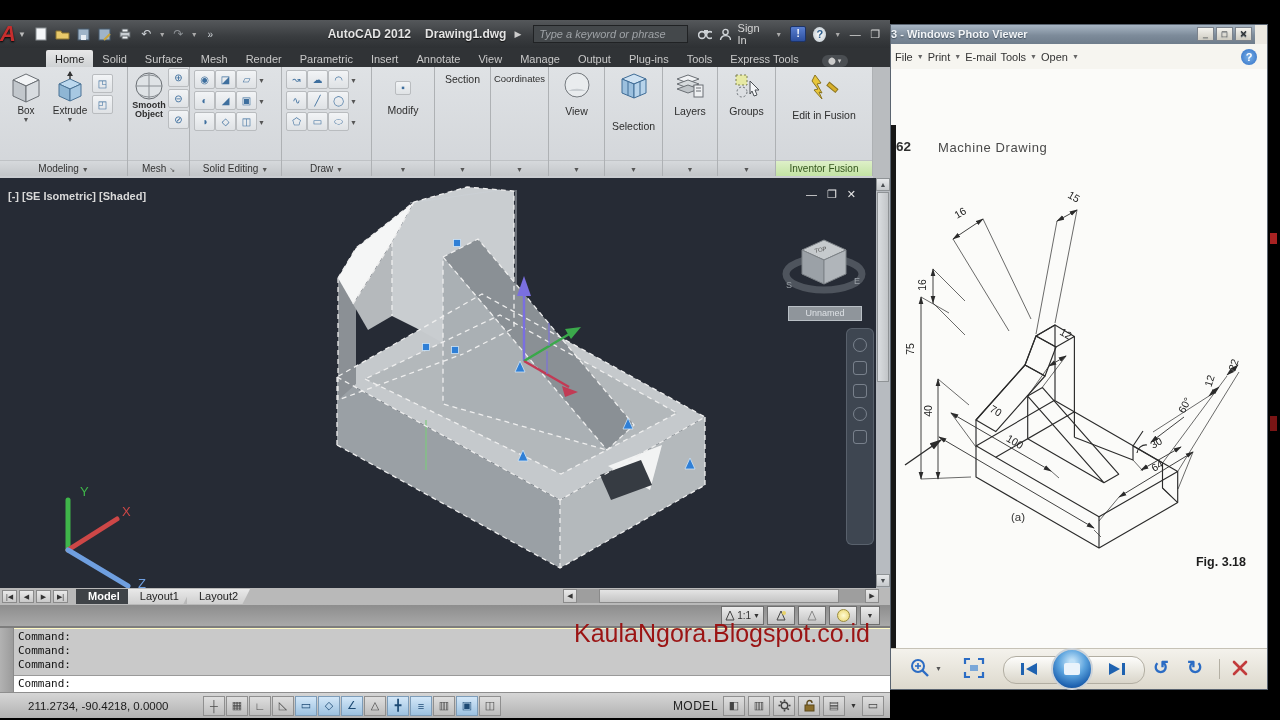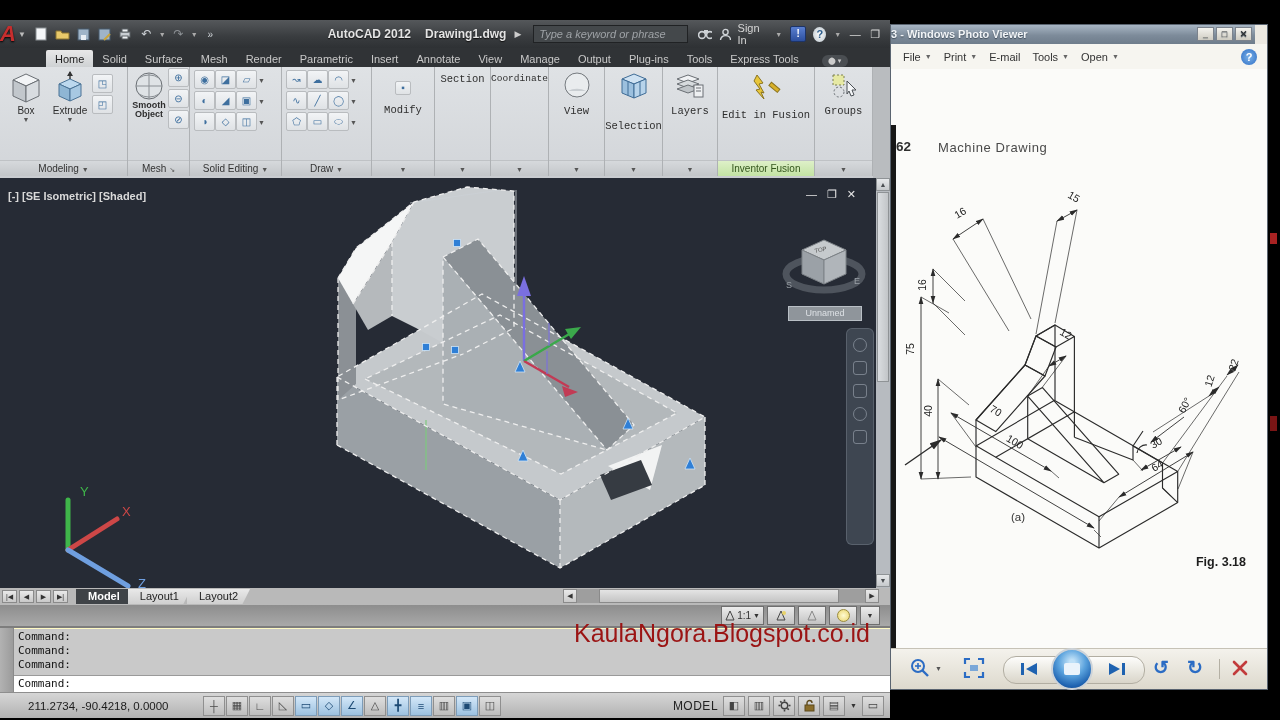--- a/index.html
+++ b/index.html
@@ -41,21 +41,21 @@
   .panel{position:relative;height:109px;border-right:1px solid #aeb1b4;background:linear-gradient(#dfe2e5,#d2d5d9);box-sizing:border-box;}
   .pftr{position:absolute;left:0;right:0;bottom:0;height:15px;background:linear-gradient(#d6d9dc,#c3c6c9);
         font-size:10px;color:#333;text-align:center;line-height:15px;border-top:1px solid #bfc2c5;}
   .pftr .car{font-size:7px;color:#555;}
   .pftr.green{background:linear-gradient(#def0c8,#c3e3a4);color:#33551c;}
   .bigbtn{display:inline-flex;flex-direction:column;align-items:center;font-size:10px;color:#2e2e2e;width:44px;padding-top:4px;}
   .bigbtn .car{font-size:7px;color:#555;}
   .mi{display:inline-flex;align-items:center;justify-content:center;width:19px;height:17px;margin:1px 0;
       background:linear-gradient(#f2f4f6,#dfe2e5);border:1px solid #b9bcbf;border-radius:2px;font-size:10px;color:#3e6f9e;}
   .mcar{font-size:7px;color:#555;margin-left:1px;}
-  .toplabel{font-size:10.5px;color:#2e2e2e;text-align:center;margin-top:8px;font-family:Liberation Mono, monospace;}
+  .toplabel{font-size:10.5px;color:#2e2e2e;text-align:center;margin-top:8px;}
 
   
   .ac-vp{left:0;top:158px;width:890px;height:410px;background:#262b35;overflow:hidden;}
   .vp-label{left:8px;top:12px;color:#d9d9d9;font-size:11px;font-weight:bold;}
   .vp-ctrl{right:34px;top:10px;color:#e6e6e6;font-size:11px;display:flex;gap:10px;}
   .unnamed{left:788px;top:128px;width:72px;height:13px;background:#8f959b;border:1px solid #b9bfc5;border-radius:0;
            color:#dde1e5;font-size:9px;text-align:center;line-height:13px;}
   .navbar{left:846px;top:150px;width:26px;height:215px;border-radius:6px;background:rgba(82,92,104,.55);border:1px solid rgba(140,150,160,.35);}
   .navbar i{display:block;margin:9px auto;width:12px;height:12px;border:1px solid rgba(190,200,210,.45);border-radius:3px;}
   .vscroll{left:876px;top:0;width:14px;height:410px;background:#b7bbc0;}
@@ -106,21 +106,21 @@
 
   
   #pv{left:890px;top:24px;width:378px;height:666px;background:#ece9e2;border:1px solid #5a6470;box-sizing:border-box;}
   .pv-title{position:absolute;left:0;top:0;right:12px;height:19px;background:linear-gradient(#a8b6c4,#7d8b9a 55%,#6e7c8b);
             color:#f2f5f8;font-size:11px;font-weight:bold;line-height:19px;text-shadow:0 1px 1px #44505c;}
   .pv-wb{position:absolute;top:2px;right:3px;display:flex;gap:2px;}
   .pv-wb span{width:17px;height:14px;background:linear-gradient(#f4f3ef,#cfccc2);border:1px solid #7b828c;
               font-size:9px;color:#2e3236;text-align:center;line-height:13px;box-sizing:border-box;}
   .pv-menu{position:absolute;left:0;top:19px;right:0;height:25px;background:#f6f5f0;border-bottom:1px solid #cfccc2;
            display:flex;align-items:center;font-size:11px;color:#333;}
-  .pv-menu .mi2{margin-left:12px;display:flex;align-items:center;gap:4px;}
+  .pv-menu .mi2{margin-left:4px;display:flex;align-items:center;gap:4px;}
   .pv-menu .car{font-size:7px;color:#666;}
   .pv-help{margin-left:auto;margin-right:10px;width:16px;height:16px;border-radius:50%;background:radial-gradient(#7db3e8,#2b6cc4);
            color:#fff;font-size:11px;font-weight:bold;text-align:center;line-height:16px;}
   .pv-content{position:absolute;left:0;top:44px;right:0;height:582px;background:#fbfbf9;overflow:hidden;}
   .page-edge{position:absolute;left:0;top:56px;bottom:0;width:5px;background:#171717;}
   .pg-num{position:absolute;left:5px;top:70px;font-size:13.5px;font-weight:bold;color:#2e2e2e;}
   .pg-head{position:absolute;left:47px;top:71px;font-size:13px;color:#4a4a4a;letter-spacing:.6px;}
   .pv-tools{position:absolute;left:0;bottom:0;right:0;height:40px;background:linear-gradient(#f4f2ec,#ddd9cd);border-top:1px solid #c6c2b6;}
   .pv-pill{position:absolute;left:112px;top:7px;width:140px;height:26px;border-radius:13px;background:linear-gradient(#fdfdfb,#d9d5c9);border:1px solid #b2aea2;}
   .pv-big{position:absolute;left:160px;top:-1px;width:42px;height:42px;border-radius:50%;
@@ -346,41 +346,41 @@
               <polygon points="13,14 24,18 13,22 2,18" fill="#bfc4c8" stroke="#6a6f74"></polygon>
               <rect x="19" y="14" width="9" height="12" fill="#eef0f2" stroke="#6a6f74"></rect>
               <line x1="21" y1="17" x2="26" y2="17" stroke="#6a6f74"></line>
               <line x1="21" y1="20" x2="26" y2="20" stroke="#6a6f74"></line>
             </svg>
         </div>
         <div class="toplabel" style="margin-top:0;">Layers</div>
         <div class="pftr"><span class="car">▼</span></div>
       </div>
 
-      <div class="panel" style="width:97px;">
-        <div style="text-align:center;margin-top:4px;">
-          <svg width="34" height="32">
-              <path d="M8,4 l6,8 l-4,1 l5,9 l-3,-1 l3,7 l-8,-9 l4,-1 l-6,-8 z" fill="#e8c63a" stroke="#8a7420"></path>
-              <rect x="20" y="14" width="11" height="4" transform="rotate(40 25 16)" fill="#d8b02a" stroke="#8a7420"></rect>
-            </svg>
-        </div>
-        <div class="toplabel" style="margin-top:2px;">Edit in Fusion</div>
-        <div class="pftr green"><span>Inventor Fusion</span></div>
-      </div>
-
       <div class="panel" style="width:58px;">
         <div style="text-align:center;margin-top:4px;">
           <svg width="30" height="30">
               <rect x="4" y="4" width="11" height="10" fill="#e6e9a4" stroke="#7a7f50" stroke-dasharray="2 2"></rect>
               <circle cx="10" cy="21" r="5" fill="none" stroke="#6a6f74" stroke-dasharray="2 2"></circle>
               <path d="M18,10 l9,9 l-4,0 l2,5 l-3,1 l-2,-5 l-2,3 z" fill="#f4f6f8" stroke="#4a4f54"></path>
             </svg>
         </div>
         <div class="toplabel" style="margin-top:0;">Groups</div>
         <div class="pftr"><span class="car">▼</span></div>
+      </div>
+
+      <div class="panel" style="width:97px;">
+        <div style="text-align:center;margin-top:4px;">
+          <svg width="34" height="32">
+              <path d="M8,4 l6,8 l-4,1 l5,9 l-3,-1 l3,7 l-8,-9 l4,-1 l-6,-8 z" fill="#e8c63a" stroke="#8a7420"></path>
+              <rect x="20" y="14" width="11" height="4" transform="rotate(40 25 16)" fill="#d8b02a" stroke="#8a7420"></rect>
+            </svg>
+        </div>
+        <div class="toplabel" style="margin-top:2px;">Edit in Fusion</div>
+        <div class="pftr green"><span>Inventor Fusion</span></div>
       </div>
       <div style="flex:1;background:#b9bcbf;"></div>
     </div>
 
     <div class="ac-vp abs">
       <svg class="abs" style="left:0;top:0;" width="890" height="410" viewBox="0 0 890 410">
 
         <g>
           <polygon points="337,199 560,322 705,239 482,116" fill="#c5c9cc"></polygon>
           <polygon points="365,201 561,296 677,235 500,137" fill="#b3b8bb"></polygon>

